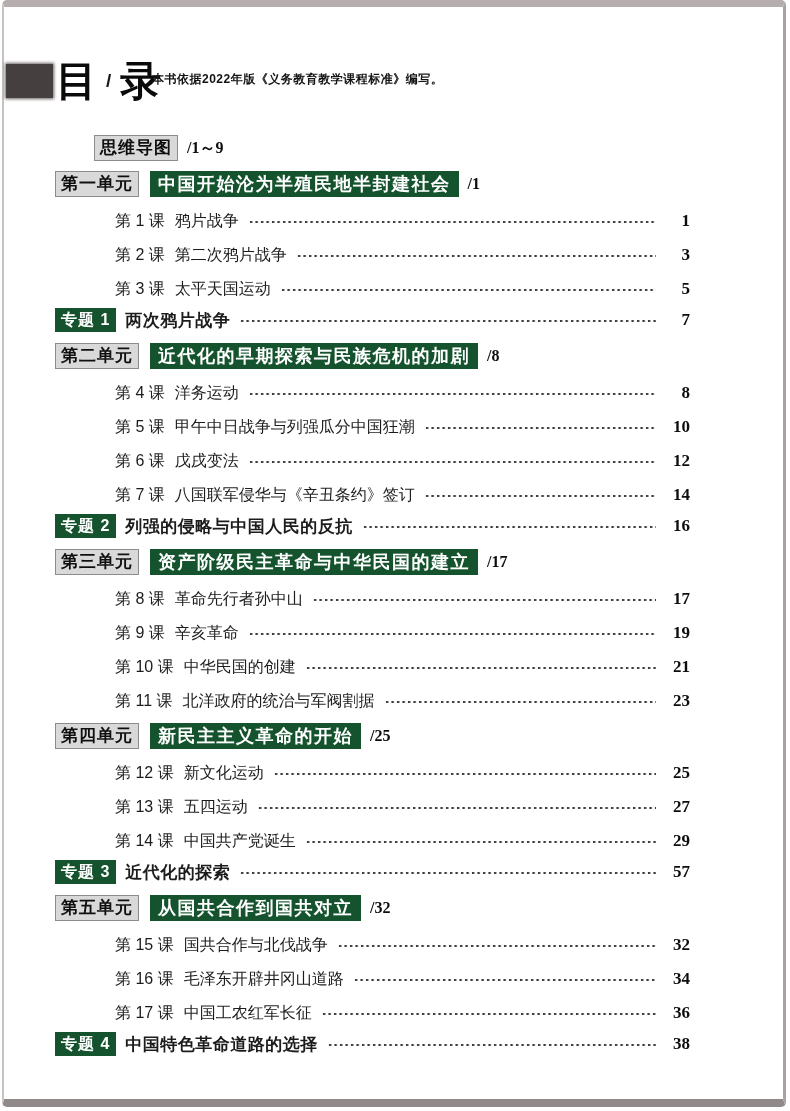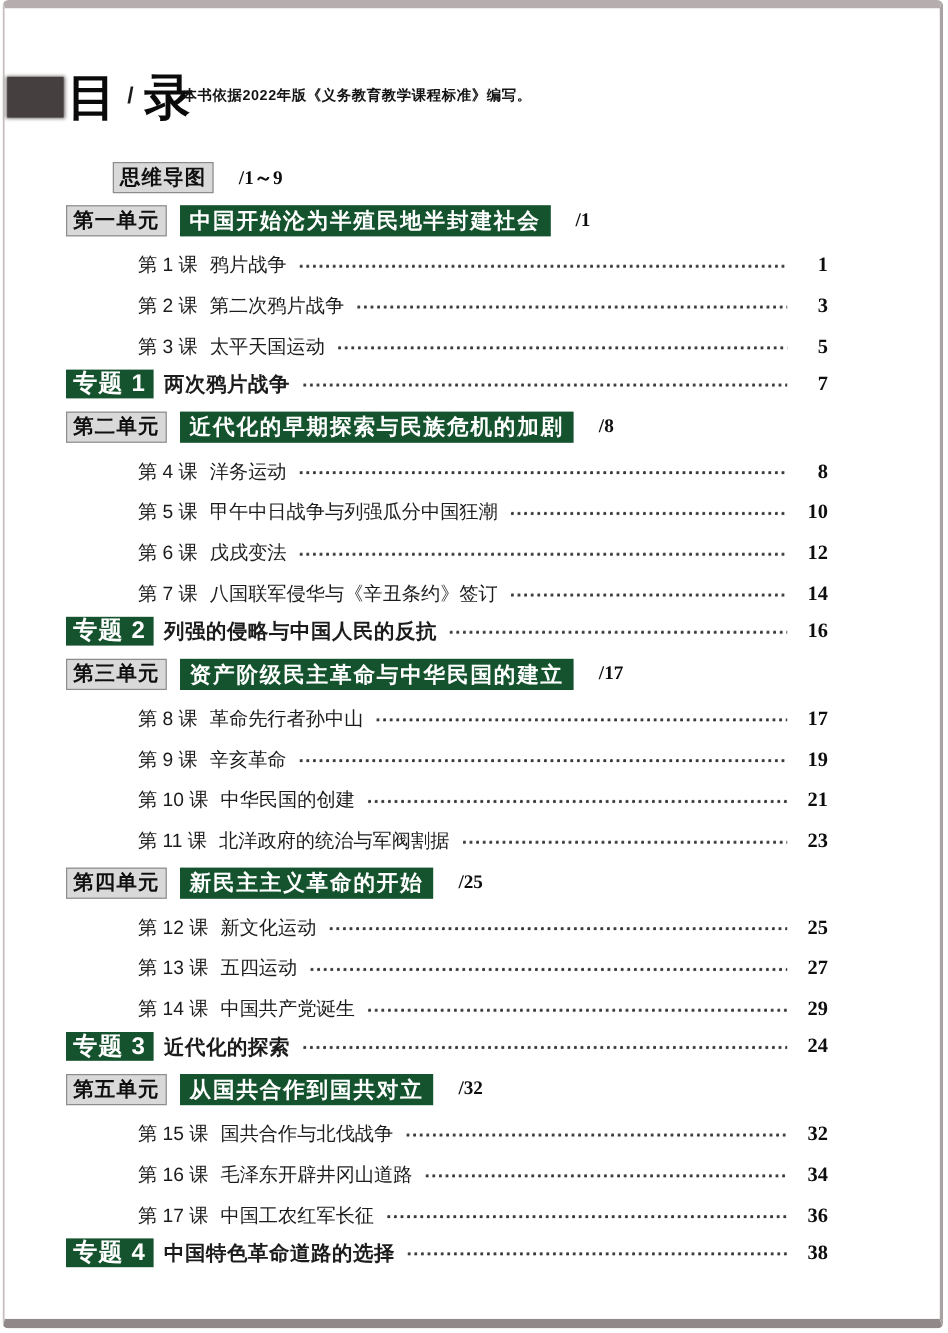--- a/index.html
+++ b/index.html
@@ -51,24 +51,24 @@
     color:#0f0f0f;font-weight:bold;font-size:17px;
     padding:1px 5px;letter-spacing:1px;line-height:22px;
     flex:0 0 auto;
   }
   .badge-black{
     background:#14532d;color:#ffffff;font-weight:bold;
     padding:2px 8px;letter-spacing:1.5px;line-height:22px;
     flex:0 0 auto;
   }
   .unit-title-badge{font-size:18px;margin-left:11px;}
-  .special-badge{font-size:20px;letter-spacing:1px;padding:1px 6px;margin-right:9px;}
+  .special-badge{font-size:16px;letter-spacing:1px;padding:1px 6px;margin-right:9px;}
   .unit-page,.mindmap-pages{
     font-family:"Liberation Serif", serif;font-weight:bold;
-    font-size:16px;margin-left:21px;color:#0d0d0d;text-align:center;
+    font-size:16px;margin-left:9px;color:#0d0d0d;text-align:center;
   }
   .lesson-no{margin-right:10px;white-space:nowrap;}
   .lesson-title{white-space:nowrap;}
   .special-title{font-weight:bold;font-size:17px;letter-spacing:.5px;white-space:nowrap;}
   .dots{
     flex:1 1 auto;height:14px;margin-left:10px;min-width:20px;
     background-image:radial-gradient(circle at 2px 8px, #3a3a3a 1.2px, transparent 1.5px);
     background-size:5.5px 14px;
     background-repeat:repeat-x;
   }
@@ -216,21 +216,21 @@
   <div class="row row-lesson">
     <span class="lesson-no">第 14 课</span>
     <span class="lesson-title">中国共产党诞生</span>
     <span class="dots"></span>
     <span class="pageno">29</span>
   </div>
   <div class="row row-special">
     <span class="badge-black special-badge">专题 3</span>
     <span class="special-title">近代化的探索</span>
     <span class="dots"></span>
-    <span class="pageno">24</span>
+    <span class="pageno">57</span>
   </div>
 
   <div class="row row-unit">
     <span class="badge-grey">第五单元</span>
     <span class="badge-black unit-title-badge">从国共合作到国共对立</span>
     <span class="unit-page">/32</span>
   </div>
   <div class="row row-lesson">
     <span class="lesson-no">第 15 课</span>
     <span class="lesson-title">国共合作与北伐战争</span>

